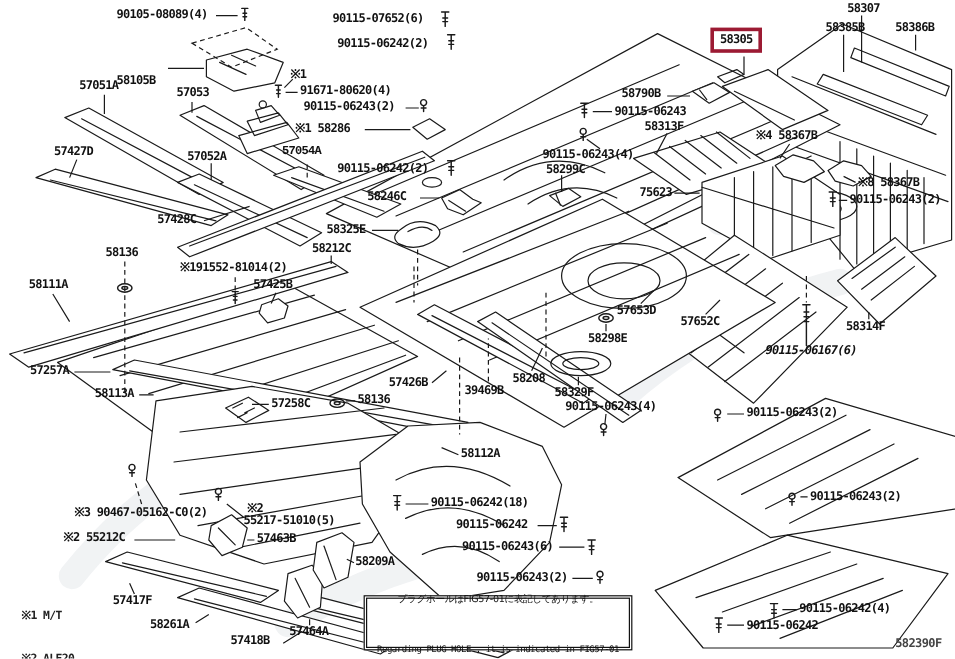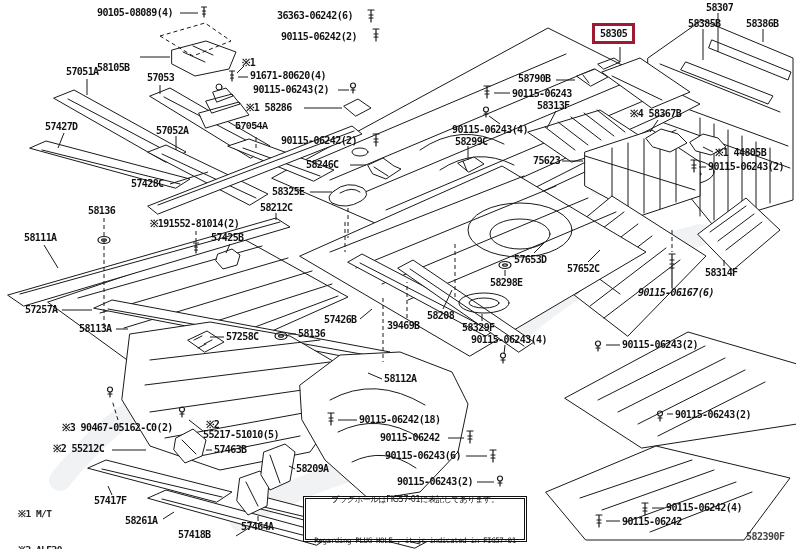--- a/index.html
+++ b/index.html
@@ -284,21 +284,21 @@
     <use href="#sym-grommet" x="281" y="336"></use>
     <use href="#sym-grommet" x="505" y="265"></use>
     <g transform="translate(672,262)">
       <path d="M-3,-8 H3 M0,-8 V26 M-2,-2 H2 M-2,2 H2 M-2,6 H2"></path>
     </g>
   </g>
 </svg>
 
 <div id="labels">
       <div class="plabel" style="left: 97px; top: 7px;">90105-08089(4)</div>
-      <div class="plabel" style="left: 277px; top: 10px;">36363-06242(6)</div>
+      <div class="plabel" style="left: 277px; top: 10px;">90115-07652(6)</div>
       <div class="plabel" style="left: 281px; top: 31px;">90115-06242(2)</div>
       <div class="plabel" style="left: 706px; top: 2px;">58307</div>
       <div class="plabel" style="left: 688px; top: 18px;">58385B</div>
       <div class="plabel" style="left: 746px; top: 18px;">58386B</div>
       <div class="plabel hl" style="left: 600px; top: 30px;">58305</div>
       <div class="plabel" style="left: 97px; top: 62px;">58105B</div>
       <div class="plabel" style="left: 66px; top: 66px;">57051A</div>
       <div class="plabel" style="left: 147px; top: 72px;">57053</div>
       <div class="plabel" style="left: 242px; top: 57px;">※1</div>
       <div class="plabel" style="left: 250px; top: 70px;">91671-80620(4)</div>
@@ -306,21 +306,21 @@
       <div class="plabel" style="left: 246px; top: 102px;">※1 58286</div>
       <div class="plabel" style="left: 235px; top: 121px; font-family: Liberation Mono, monospace;">57054A</div>
       <div class="plabel" style="left: 281px; top: 135px;">90115-06242(2)</div>
       <div class="plabel" style="left: 306px; top: 159px;">58246C</div>
       <div class="plabel" style="left: 518px; top: 73px;">58790B</div>
       <div class="plabel" style="left: 512px; top: 88px;">90115-06243</div>
       <div class="plabel" style="left: 537px; top: 100px;">58313F</div>
       <div class="plabel" style="left: 630px; top: 108px;">※4 58367B</div>
       <div class="plabel" style="left: 452px; top: 124px;">90115-06243(4)</div>
       <div class="plabel" style="left: 455px; top: 136px;">58299C</div>
-      <div class="plabel" style="left: 715px; top: 147px;">※1 44805B</div>
+      <div class="plabel" style="left: 715px; top: 147px;">※8 58367B</div>
       <div class="plabel" style="left: 708px; top: 161px;">90115-06243(2)</div>
       <div class="plabel" style="left: 533px; top: 155px;">75623</div>
       <div class="plabel" style="left: 45px; top: 121px;">57427D</div>
       <div class="plabel" style="left: 156px; top: 125px;">57052A</div>
       <div class="plabel" style="left: 131px; top: 178px;">57428C</div>
       <div class="plabel" style="left: 88px; top: 205px;">58136</div>
       <div class="plabel" style="left: 24px; top: 232px;">58111A</div>
       <div class="plabel" style="left: 150px; top: 218px;">※191552-81014(2)</div>
       <div class="plabel" style="left: 211px; top: 232px;">57425B</div>
       <div class="plabel" style="left: 272px; top: 186px;">58325E</div>
@@ -346,21 +346,21 @@
       <div class="plabel" style="left: 385px; top: 450px;">90115-06243(6)</div>
       <div class="plabel" style="left: 397px; top: 476px;">90115-06243(2)</div>
       <div class="plabel" style="left: 296px; top: 463px;">58209A</div>
       <div class="plabel" style="left: 206px; top: 419px;">※2</div>
       <div class="plabel" style="left: 203px; top: 429px;">55217-51010(5)</div>
       <div class="plabel" style="left: 62px; top: 422px;">※3 90467-05162-C0(2)</div>
       <div class="plabel" style="left: 53px; top: 443px;">※2 55212C</div>
       <div class="plabel" style="left: 214px; top: 444px;">57463B</div>
       <div class="plabel" style="left: 94px; top: 495px;">57417F</div>
       <div class="plabel" style="left: 125px; top: 515px;">58261A</div>
-      <div class="plabel" style="left: 178px; top: 529px;">57418B</div>
+      <div class="plabel" style="left: 192px; top: 529px;">57418B</div>
       <div class="plabel" style="left: 241px; top: 521px;">57464A</div>
       <div class="plabel" style="left: 675px; top: 409px;">90115-06243(2)</div>
       <div class="plabel" style="left: 666px; top: 502px;">90115-06242(4)</div>
       <div class="plabel" style="left: 622px; top: 516px;">90115-06242</div>
     </div>
 
 <div class="legend">
   <div>※1 M/T</div>
   <div>※2 ALE20</div>
   

